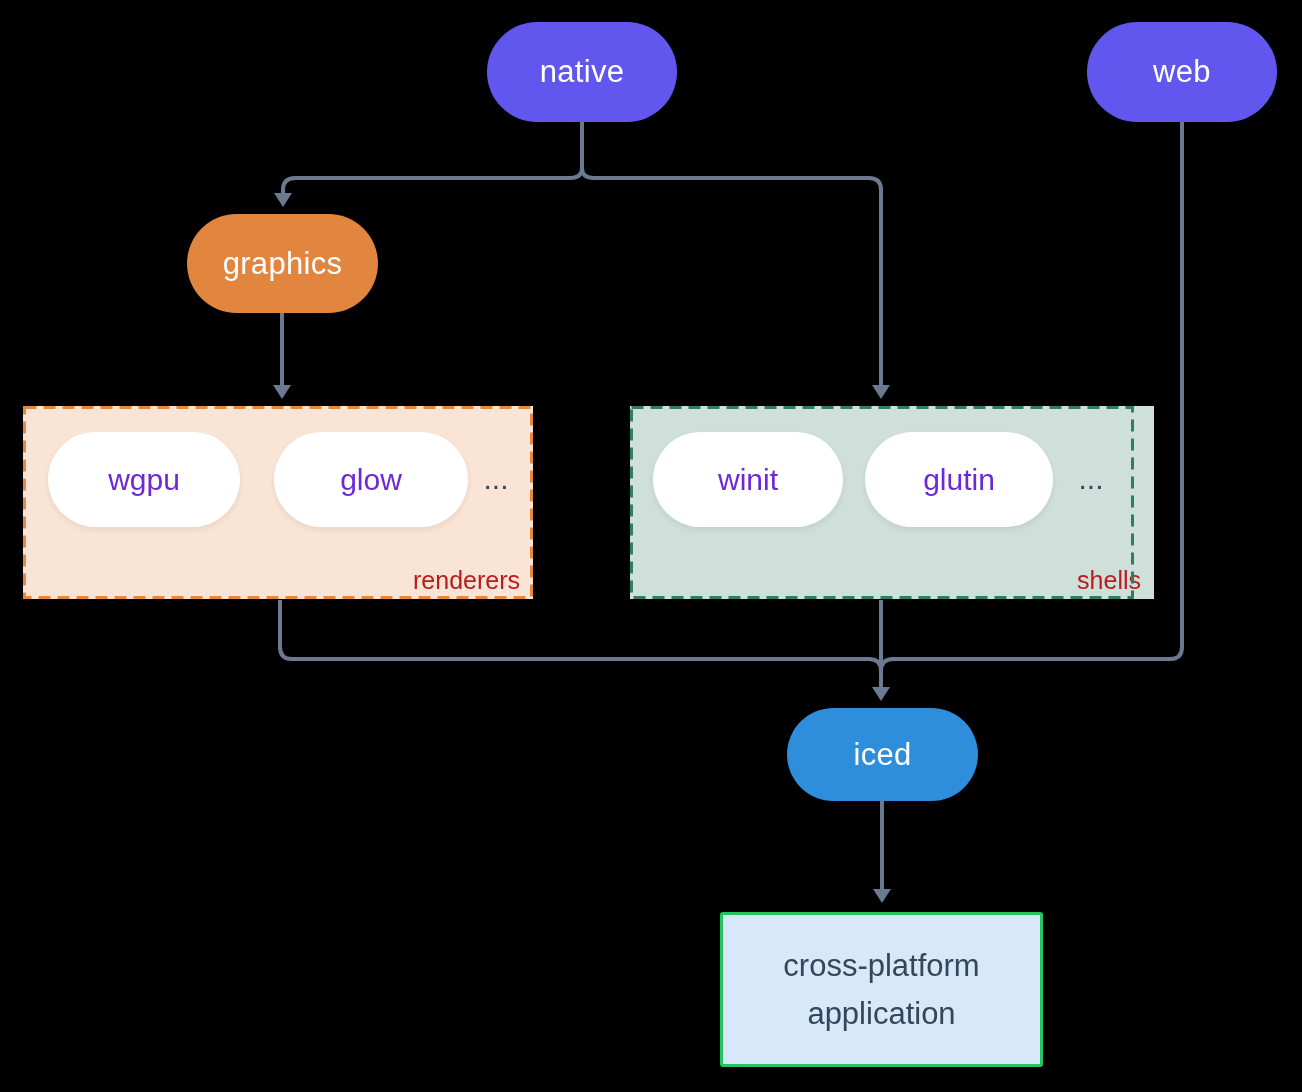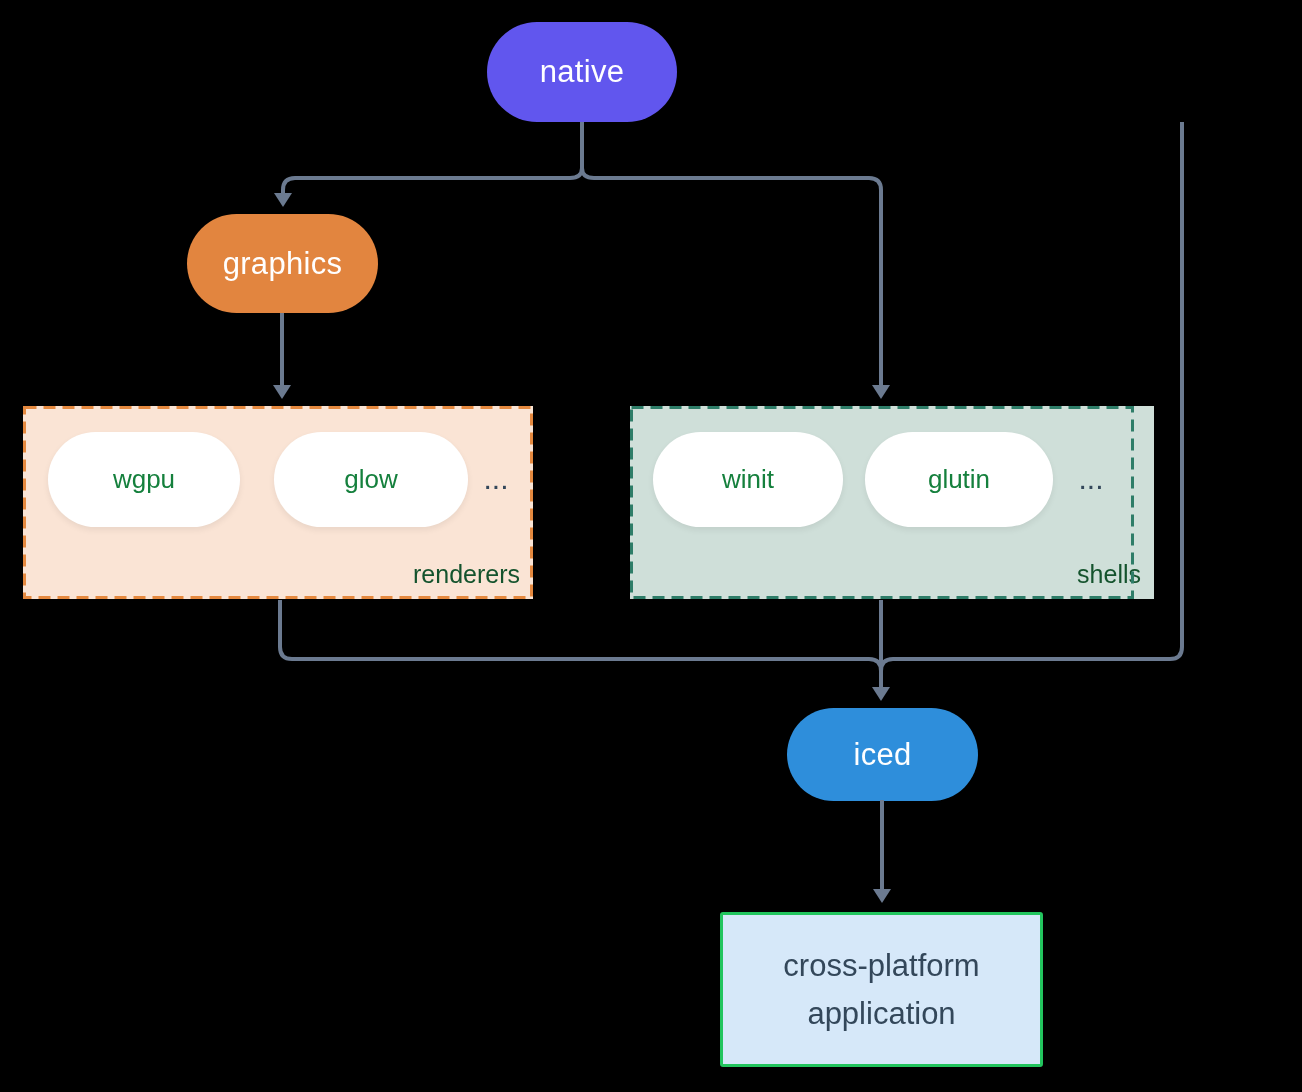--- a/index.html
+++ b/index.html
@@ -29,32 +29,32 @@
 
   
   .group {
     position: absolute;
     top: 406px; height: 193px;
   }
   .group-renderers { left: 23px;  width: 510px; }
   .group-shells    { left: 630px; width: 504px; padding-left: 20px; }
   .group-label {
     position: absolute;
-    right: 13px; bottom: 10px;
+    right: 13px; bottom: 4px;
     font-size: 25px;
-    color: #14532d;
+    color: #b91c1c;
   }
   
   .pill-white {
     position: absolute;
     display: flex; align-items: center; justify-content: center;
     background: #ffffff;
     border-radius: 48px;
-    font-size: 26px;
-    color: #15803d;
+    font-size: 30px;
+    color: #6d28d9;
     box-shadow: 0 3px 6px rgba(0,0,0,0.07);
   }
   .ellipsis {
     position: absolute;
     top: 50px; width: 46px; height: 46px;
     display: flex; align-items: center; justify-content: center;
     font-size: 30px;
     color: #33475a;
   }
   
@@ -79,20 +79,23 @@
 </style>
 </head>
 <body>
 
 <div class="canvas">
 
   <div class="pill node-native" style="background-color: rgb(97, 86, 238);">
     <span>native</span>
   </div>
 
+  <div class="pill node-web" style="background-color: rgb(97, 86, 238);">
+    <span>web</span>
+  </div>
 
   <div class="pill node-graphics" style="background-color: rgb(226, 133, 63);">
     <span>graphics</span>
   </div>
 
   <div class="group group-renderers" style="background-color: rgb(250, 228, 213);">
     <div class="pill-white" style="left:25px; top:26px; width:192px; height:95px;">
       <span>wgpu</span>
     </div>
     <div class="pill-white" style="left:251px; top:26px; width:194px; height:95px;">

